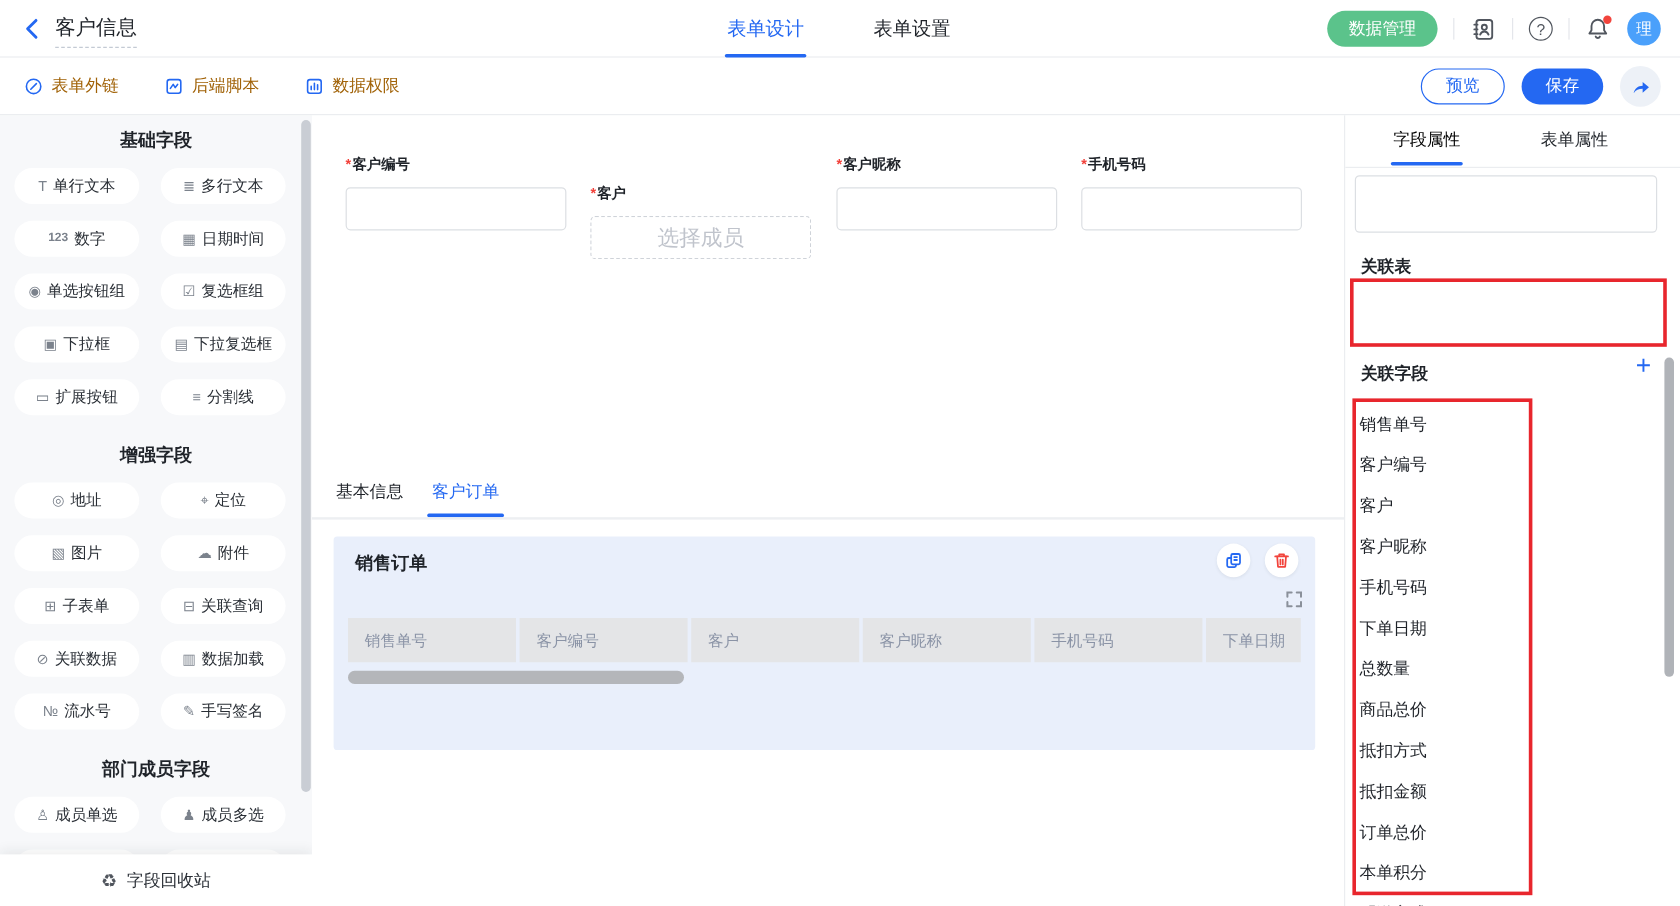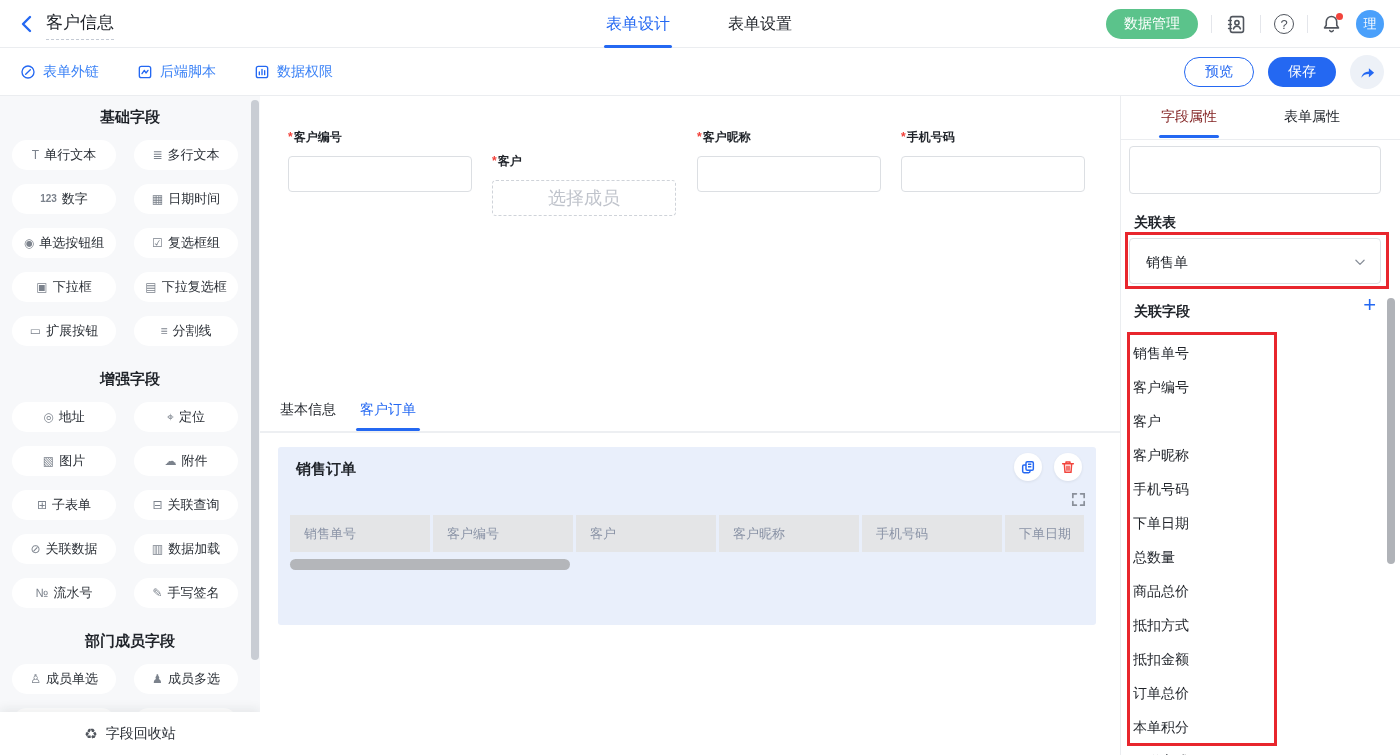--- a/index.html
+++ b/index.html
@@ -20,21 +20,21 @@
   .v-divider { width:1px; height:18px; background:#e4e6eb; }
   .hicon { width:22px; height:22px; display:flex; align-items:center; justify-content:center; cursor:pointer; }
   .help-circle { width:20px; height:20px; border:1.6px solid #51565e; border-radius:50%; display:flex; align-items:center; justify-content:center; font-size:13px; color:#51565e; cursor:pointer; }
   .bell-wrap { position:relative; width:22px; height:22px; cursor:pointer; }
   .bell-dot { position:absolute; right:0; top:0; width:7px; height:7px; background:#f2443c; border-radius:50%; }
   .avatar { width:28px; height:28px; border-radius:50%; background:#4aa0fb; color:#fff; font-size:13px; display:flex; align-items:center; justify-content:center; cursor:pointer; }
 
   
   .toolbar { position:absolute; top:48px; left:0; width:1400px; height:48px; background:#fff; border-bottom:1px solid #ebedf0; z-index:29; }
   .toolbar-links { position:absolute; left:20px; top:0; height:48px; display:flex; align-items:center; gap:38px; }
-  .tb-link { display:flex; align-items:center; gap:7px; color:#3b82f6; font-size:14px; cursor:pointer; }
+  .tb-link { display:flex; align-items:center; gap:7px; color:#a16207; font-size:14px; cursor:pointer; }
   .toolbar-right { position:absolute; right:16px; top:0; height:48px; display:flex; align-items:center; gap:14px; }
   .btn-outline { height:30px; padding:0 20px; border-radius:16px; border:1px solid #2468f2; color:#2468f2; background:#fff; font-size:14px; cursor:pointer; }
   .btn-primary { height:30px; padding:0 20px; border-radius:16px; border:none; color:#fff; background:#2468f2; font-size:14px; cursor:pointer; }
   .btn-share { width:34px; height:34px; border-radius:50%; background:#edf1f7; border:none; display:flex; align-items:center; justify-content:center; cursor:pointer; }
 
   
   .sidebar { position:absolute; left:0; top:96px; width:260px; height:659px; background:#f7f8fa; overflow:hidden; }
   .sidebar-inner { padding:0 12px; }
   .section-title { font-size:15px; font-weight:700; color:#1f2329; margin:12px 2px 13px 2px;text-align:center; }
   .section-title.mt { margin-top:24px; }
@@ -67,21 +67,21 @@
   .subform-table { position:absolute; left:12px; top:68px; width:794px; height:37px; display:flex; gap:3px; overflow:hidden; }
   .sub-th { flex:0 0 140px; height:37px; background:#e4e5e7; color:#8a93a6; font-size:13px; line-height:37px; padding-left:14px; }
   .subform-hscroll { position:absolute; left:12px; top:112px; width:280px; height:11px; background:#b4b6ba; border-radius:6px; cursor:pointer; }
 
   
   .panel { position:absolute; left:1120px; top:96px; width:280px; height:659px; background:#fff; border-left:1px solid #ebedf0; overflow:hidden; }
   .panel-tabs { position:relative; height:44px; border-bottom:1px solid #ebedf0; }
   .panel-tab { position:absolute; top:12px; font-size:14px; color:#1f2329; cursor:pointer; padding-bottom:12px; }
   .panel-tab.t1 { left:40px; }
   .panel-tab.t2 { left:163px; }
-  .panel-tab.active { color:#7f1d1d;text-align:center; }
+  .panel-tab.active { color:#000000;text-align:center; }
   .panel-tab.active::after { content:""; position:absolute; left:-2px; right:-2px; bottom:0; height:3px; background:#2468f2; border-radius:2px; }
   .panel-input-box { position:absolute; left:8px; top:50px; width:252px; height:48px; border:1px solid #dcdfe3; border-radius:4px; background:#fff; }
   .panel-label { position:absolute; left:13px; font-size:14px; font-weight:600; color:#1f2329; }
   .rel-table-label { top:118px; }
   .dropdown { position:absolute; left:8px; top:142px; width:252px; height:46px; border:1px solid #dcdfe3; border-radius:4px; background:#fff; cursor:pointer; }
   .dropdown .dval { position:absolute; left:16px; top:0; line-height:46px; font-size:14px; color:#1f2329; }
   .dropdown .chev { position:absolute; right:13px; top:16px; }
   .rel-fields-label { top:207px; }
   .plus-btn { position:absolute; right:24px; top:198px; font-size:22px; font-weight:400; color:#2468f2; cursor:pointer; line-height:1; }
   .field-list { position:absolute; left:12px; top:240px; list-style:none; }
@@ -340,28 +340,20 @@
 
   <div class="panel">
     <div class="panel-tabs">
       <div class="panel-tab t1 active">字段属性</div>
       <div class="panel-tab t2">表单属性</div>
     </div>
 
     <div class="panel-input-box"></div>
 
     <div class="panel-label rel-table-label">关联表</div>
-    <div class="dropdown">
-      <span class="dval">销售单</span>
-      <span class="chev">
-        <svg width="14" height="14" viewBox="0 0 24 24" fill="none" stroke="#8a909a" stroke-width="2.2" stroke-linecap="round" stroke-linejoin="round">
-            <path d="M5 9l7 7 7-7"></path>
-          </svg>
-      </span>
-    </div>
     <div class="annot annot-dropdown"></div>
 
     <div class="panel-label rel-fields-label">关联字段</div>
     <div class="plus-btn">+</div>
 
     <ul class="field-list">
       <li>销售单号</li>
       <li>客户编号</li>
       <li>客户</li>
       <li>客户昵称</li>

